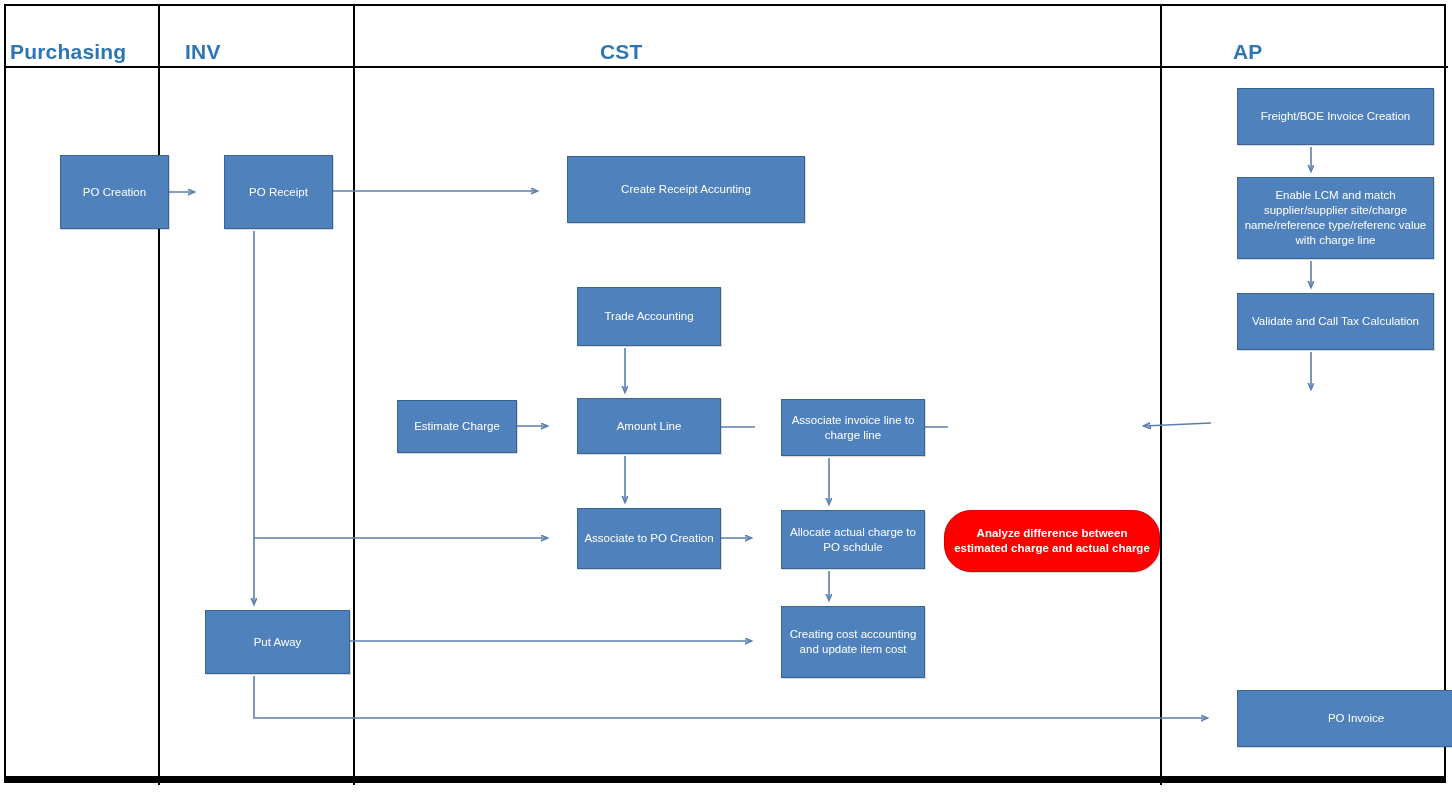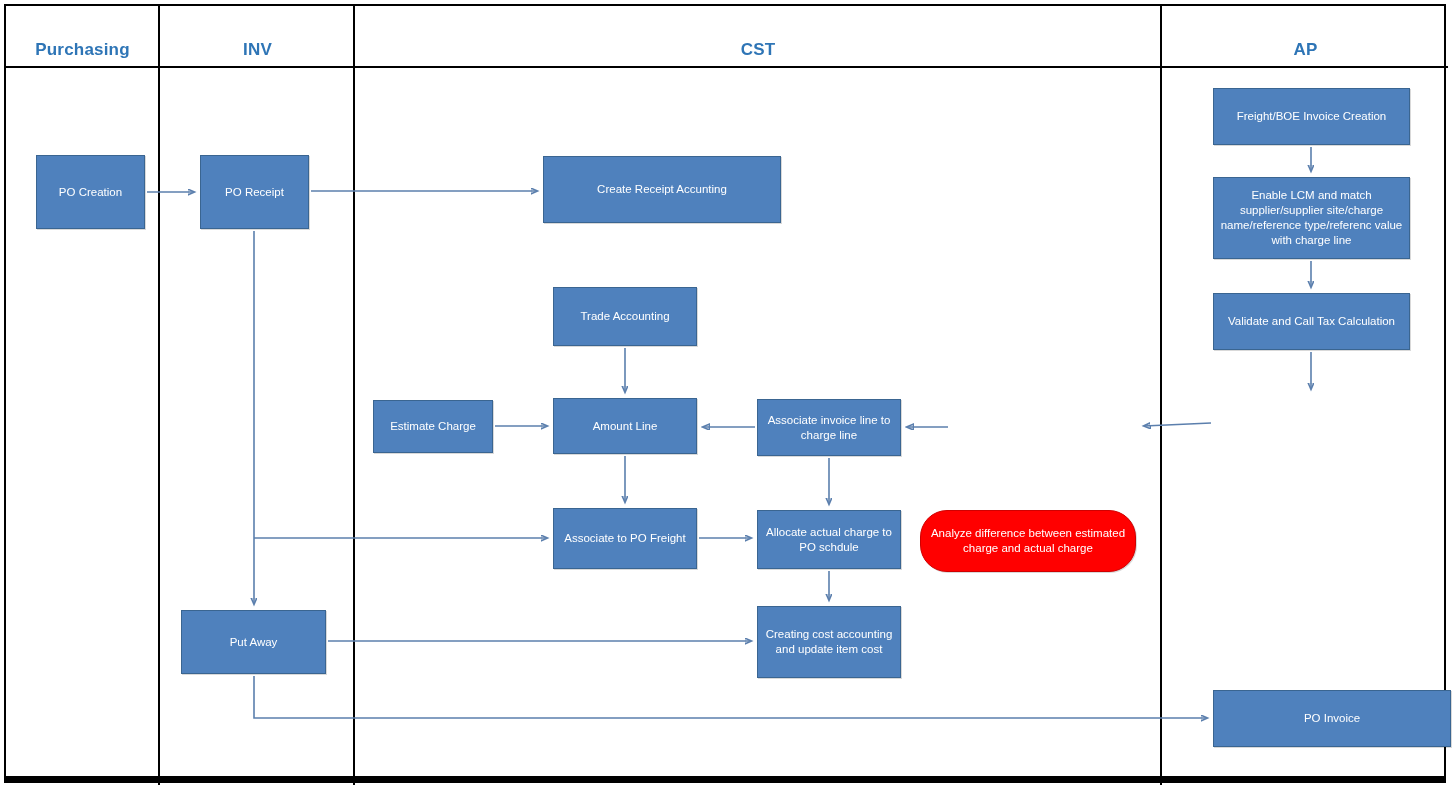--- a/index.html
+++ b/index.html
@@ -31,45 +31,46 @@
     position: absolute;
     left: 4px;
     top: 66px;
     width: 1444px;
     height: 2px;
     background: #000000;
   }
   .lane-title {
     position: absolute;
     top: 40px;
-    text-align: center;
-    font-size: 17px;
+    text-align: left;
+    font-size: 21px;
     font-weight: bold;
     color: #2e75b6;
     letter-spacing: 0.2px;
   }
   .node {
     position: absolute;
     background: #4f81bd;
     border: 1px solid #3a6591;
     color: #ffffff;
     display: flex;
     align-items: center;
     justify-content: center;
     text-align: center;
     font-size: 11.5px;
     line-height: 1.3;
     padding: 3px 6px;
     box-sizing: border-box;
     box-shadow: 1px 1px 0 rgba(0,0,0,0.15);
+    margin-left: 24px;
   }
   .node-red {
     background: #ff0000;
     border-color: #d00000;
-    font-weight: normal;
+    font-weight: bold;
     border-radius: 27px;
   }
   svg.connectors {
     position: absolute;
     left: 0; top: 0;
     width: 1452px;
     height: 793px;
     pointer-events: none;
   }
   svg.connectors path, svg.connectors line {
@@ -120,21 +121,21 @@
     <line x1="1311" y1="352" x2="1311" y2="389" marker-end="url(#arr)"></line>
   </svg>
 
   <div class="node" style="left:36px;top:155px;width:109px;height:74px">PO Creation</div>
   <div class="node" style="left:200px;top:155px;width:109px;height:74px">PO  Receipt</div>
   <div class="node" style="left:543px;top:156px;width:238px;height:67px">Create  Receipt Accunting</div>
   <div class="node" style="left:553px;top:287px;width:144px;height:59px">Trade Accounting</div>
   <div class="node" style="left:373px;top:400px;width:120px;height:53px">Estimate Charge</div>
   <div class="node" style="left:553px;top:398px;width:144px;height:56px">Amount Line</div>
   <div class="node" style="left:757px;top:399px;width:144px;height:57px">Associate invoice line to charge line</div>
-  <div class="node" style="left:553px;top:508px;width:144px;height:61px">Associate to PO Freight</div>
+  <div class="node" style="left:553px;top:508px;width:144px;height:61px">Associate to PO Creation</div>
   <div class="node" style="left:757px;top:510px;width:144px;height:59px">Allocate actual charge to PO schdule</div>
   <div class="node node-red" style="left:920px;top:510px;width:216px;height:62px">Analyze difference between estimated charge and actual charge</div>
   <div class="node" style="left:757px;top:606px;width:144px;height:72px">Creating cost accounting and update item cost</div>
   <div class="node" style="left:181px;top:610px;width:145px;height:64px">Put Away</div>
   <div class="node" style="left:1213px;top:88px;width:197px;height:57px">Freight/BOE Invoice Creation</div>
   <div class="node" style="left:1213px;top:177px;width:197px;height:82px">Enable LCM and match supplier/supplier site/charge name/reference type/referenc value with charge line</div>
   <div class="node" style="left:1213px;top:293px;width:197px;height:57px">Validate and Call Tax Calculation</div>
   <div class="node" style="left:1213px;top:690px;width:238px;height:57px">PO Invoice</div>
 
 </div>

